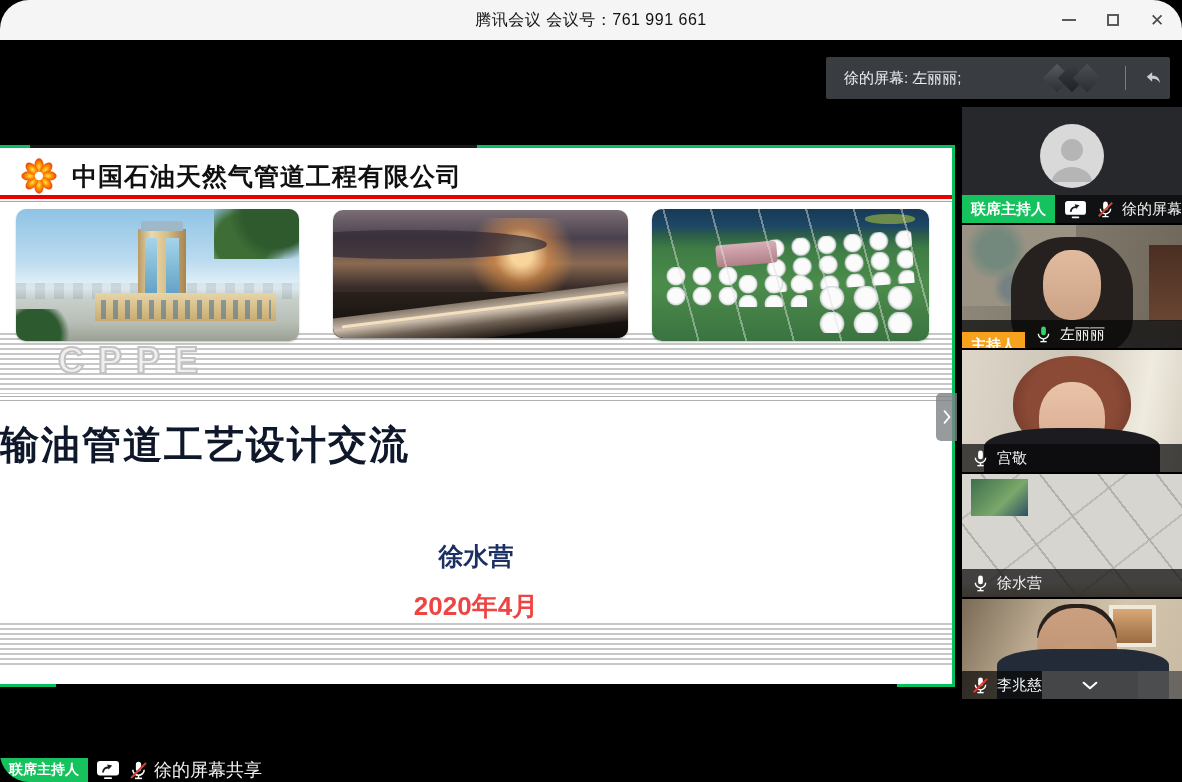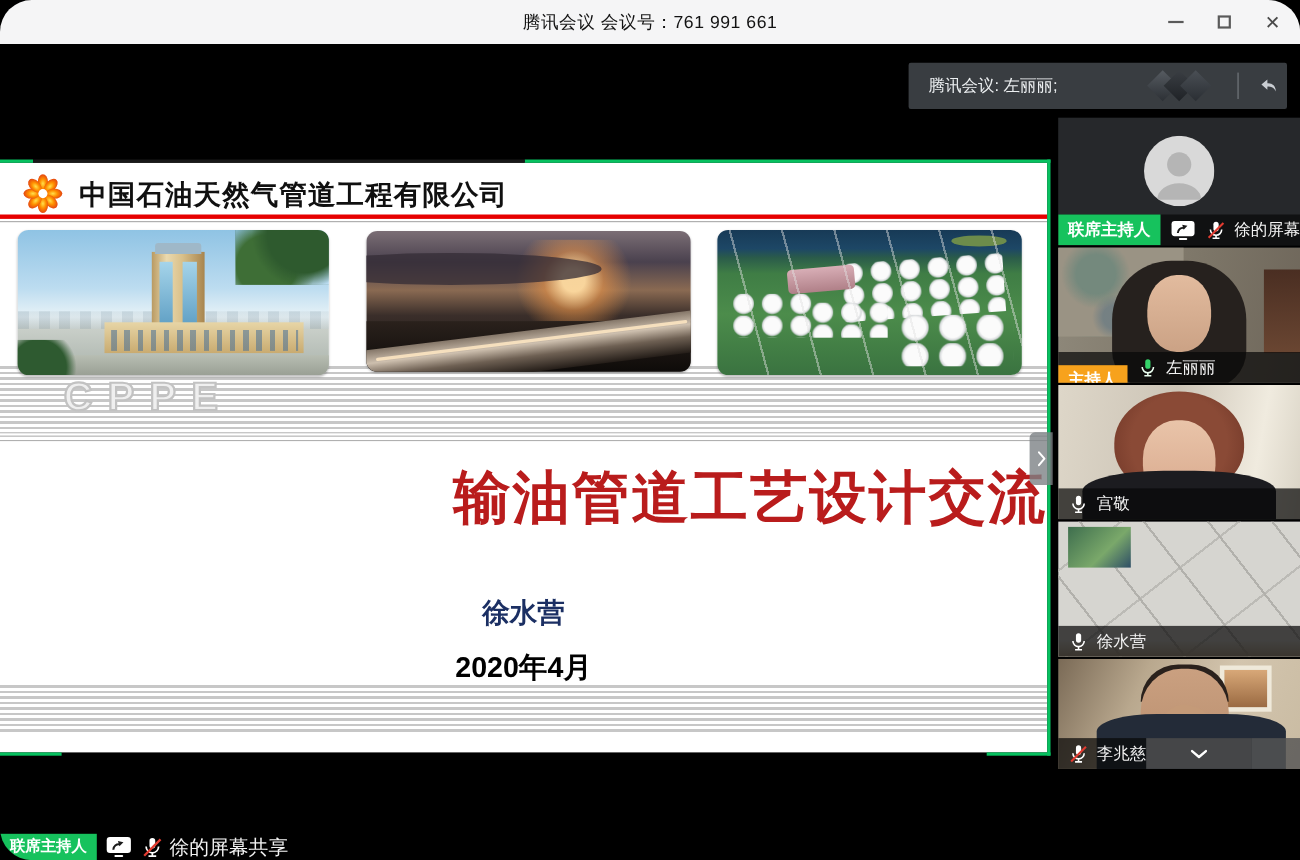--- a/index.html
+++ b/index.html
@@ -82,23 +82,23 @@
   .ph3-sea { inset:0; background:linear-gradient(180deg,#173a56 0%,#1d4766 13%,#2a5b4a 19%,#3f7d45 30%,#4c8c4b 58%,#3a7340 100%); }
   .ph3-island { right:5%; top:4%; width:18%; height:7%; background:#6d8c4b; border-radius:50%; }
   .ph3-cluster { background-image:radial-gradient(circle at 50% 45%,#fbfbfb 0 42%,#d4d7d9 52%,rgba(0,0,0,0) 58%); background-size:26px 20px; }
   .ph3-c1 { left:40%; top:20%; width:54%; height:40%; transform:rotate(-4deg); }
   .ph3-c2 { left:4%;  top:44%; width:28%; height:30%; }
   .ph3-c3 { left:30%; top:50%; width:26%; height:24%; }
   .ph3-c4 { right:3%; bottom:6%; width:38%; height:36%; background-size:34px 26px; }
   .ph3-pink { left:23%; top:26%; width:22%; height:17%; background:linear-gradient(180deg,#d8aeb6,#b08088); transform:rotate(-5deg); border-radius:4px; }
   .ph3-roads { inset:0; background:repeating-linear-gradient(75deg,transparent 0 44px,rgba(225,225,225,.45) 44px 46px); }
 
-  .slide-title { left:0; top:270px; width:100%; text-align:right; font-size:52px; font-weight:800; color:#b91c1c; letter-spacing:2px; z-index:7; }
+  .slide-title { left:0; top:270px; width:100%; text-align:left; font-size:39px; font-weight:800; color:#0f172a; letter-spacing:2px; z-index:7; }
   .slide-author { left:0; top:392px; width:100%; text-align:center; font-size:25px; font-weight:700; color:#1b2f63; }
-  .slide-date   { left:0; top:441px; width:100%; text-align:center; font-size:26px; font-weight:700; color:#000000; }
+  .slide-date   { left:0; top:441px; width:100%; text-align:center; font-size:26px; font-weight:700; color:#ef4444; }
 
   .panel-toggle { left:936px; top:393px; width:21px; height:48px; background:rgba(125,130,134,.8); border-radius:5px 0 0 5px; display:flex; align-items:center; justify-content:center; cursor:pointer; z-index:40; }
 
   
   .thumb { left:962px; width:220px; overflow:hidden; background:#26282b; position:absolute; cursor:pointer; }
   .thumb > .bg { position:absolute; inset:0; }
   .thumb .bg > div { position:absolute; }
   .label-bar { position:absolute; left:0; bottom:0; width:100%; height:28px; background:rgba(8,8,8,.72); display:flex; align-items:center; z-index:3; }
   .badge { height:28px; display:flex; align-items:center; padding:0 9px; font-size:15px; font-weight:700; color:#fff; flex:none; }
   .badge-green  { background:#16c25d; }
@@ -156,21 +156,21 @@
       <div class="win-btn">
           <div class="ic-max"></div>
         </div>
       <div class="win-btn">
           <div class="ic-close">✕</div>
         </div>
     </div>
   </div>
 
   <div class="abs toast">
-    <div class="toast-text">腾讯会议: 左丽丽;</div>
+    <div class="toast-text">徐的屏幕: 左丽丽;</div>
     <div class="toast-logo">
       <div class="diamond d1"></div>
         <div class="diamond d2"></div>
         <div class="diamond d3"></div>
     </div>
     <div class="toast-div"></div>
     <div class="toast-arrow">
       <svg width="20" height="20" viewBox="0 0 24 24">
         <path d="M11 5 L4.5 10.6 L11 16.4 V12.9 C15.6 12.6 18.7 14.6 20.3 18.2 C20 12 16.4 9 11 9.3 Z" fill="#c9cdd2"></path>
       </svg>

